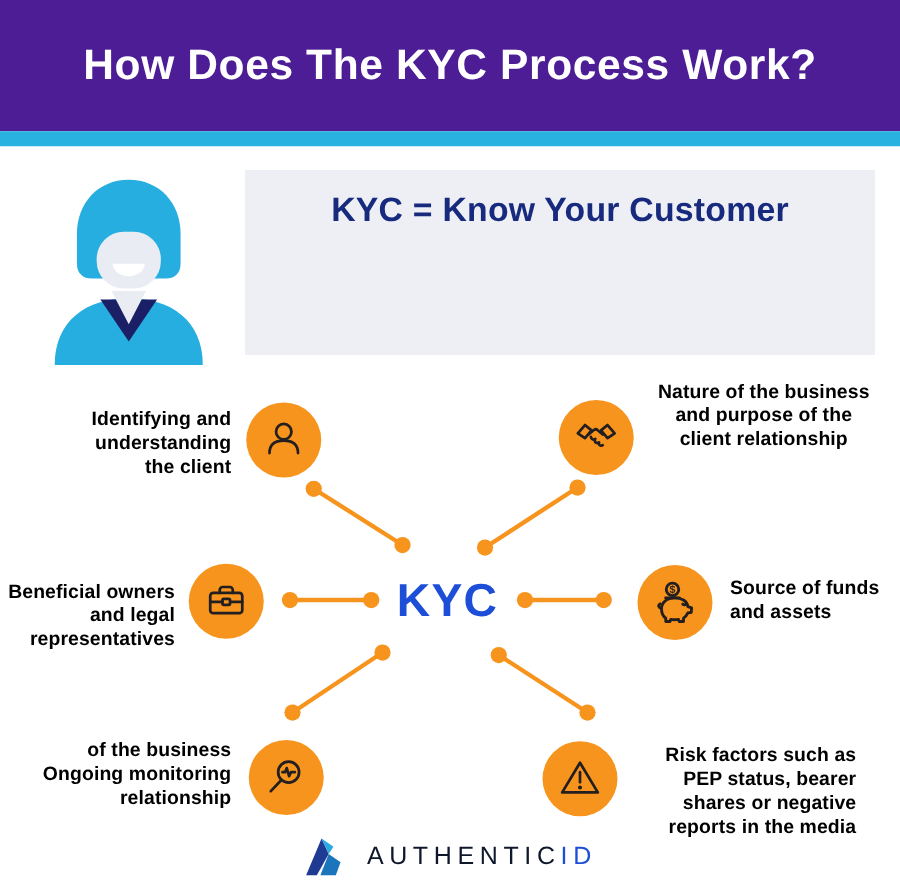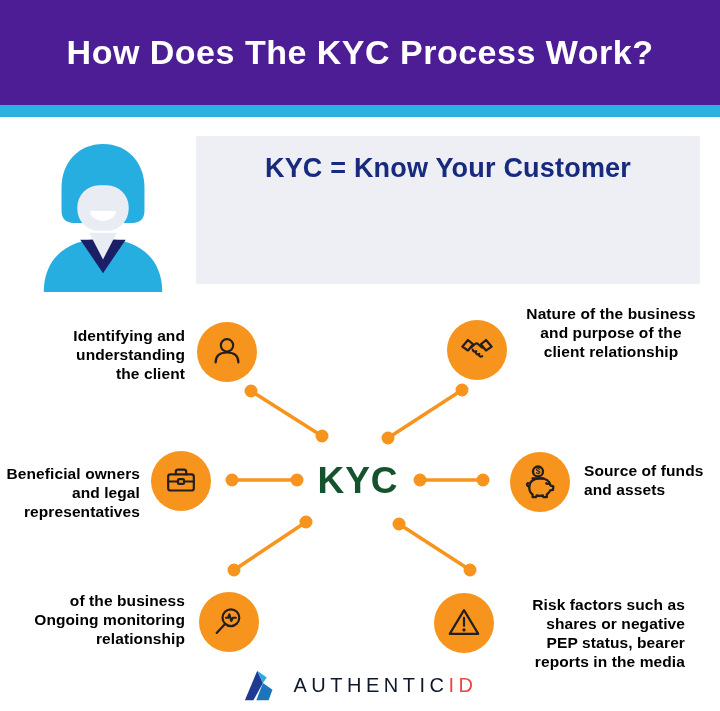--- a/index.html
+++ b/index.html
@@ -32,21 +32,21 @@
     margin-bottom:10px;
   }
   .intro-box p {
     width:452px; margin:0 auto; color:#172a7d; font-size:16px; line-height:22px;
   }
   .intro-box p b { font-weight:bold; }
   
   .connectors { position:absolute; left:0; top:0; width:720px; height:711px; pointer-events:none; }
   .kyc-center {
     position:absolute; left:300px; top:459px; width:116px; height:44px;
-    color:#14532d; font-size:37px; font-weight:bold; letter-spacing:1px;
+    color:#1d4ed8; font-size:37px; font-weight:bold; letter-spacing:1px;
     text-align:center; line-height:44px;
   }
   .node-circle {
     position:absolute; width:60px; height:60px; border-radius:50%;
     background:#f7941d; display:flex; align-items:center; justify-content:center;
   }
   .c1 { left:197px; top:322px; }
   .c2 { left:447px; top:320px; }
   .c3 { left:151px; top:451px; }
   .c4 { left:510px; top:452px; }
@@ -63,21 +63,21 @@
   .l4 { left:584px; top:461px; width:140px; text-align:left; }
   .l5 { left:30px;  top:591px; width:155px; text-align:right; }
   .l6 { left:510px; top:595px; width:175px; text-align:right; }
   
   .brand-footer {
     position:absolute; left:0; top:663px; width:720px; height:44px;
     display:flex; align-items:center; justify-content:center; gap:13px;
   }
   .brand-text { font-size:20px; letter-spacing:4.5px; }
   .brand-gray { color:#0f172a; font-weight:400; }
-  .brand-blue { color:#ef4444; font-weight:500; }
+  .brand-blue { color:#1d4ed8; font-weight:500; }
   .icon-stroke { stroke:#231f20; fill:none; stroke-width:2.3; stroke-linecap:round; stroke-linejoin:round; }
 </style>
 </head>
 <body>
 
 <div class="page">
 
   <header class="banner">
     <h1>How Does The KYC Process Work?</h1>
   </header>
@@ -202,22 +202,22 @@
     <span>Source of funds</span>
     <span>and assets</span>
   </div>
   <div class="node-label l5">
     <span>of the business</span>
     <span>Ongoing monitoring</span>
     <span>relationship</span>
   </div>
   <div class="node-label l6">
     <span>Risk factors such as</span>
+    <span>PEP status, bearer</span>
     <span>shares or negative</span>
-    <span>PEP status, bearer</span>
     <span>reports in the media</span>
   </div>
 
   <footer class="brand-footer">
     <svg width="38" height="36" viewBox="0 0 40 36">
       <polygon fill="#1f3a93" points="2,34 15,3 21,16 11,34"></polygon>
       <polygon fill="#29aae1" points="15,3 25,10 21,16"></polygon>
       <polygon fill="#1b75bc" points="21,16 31,23 27,34 14,34"></polygon>
     </svg>
     <div>

